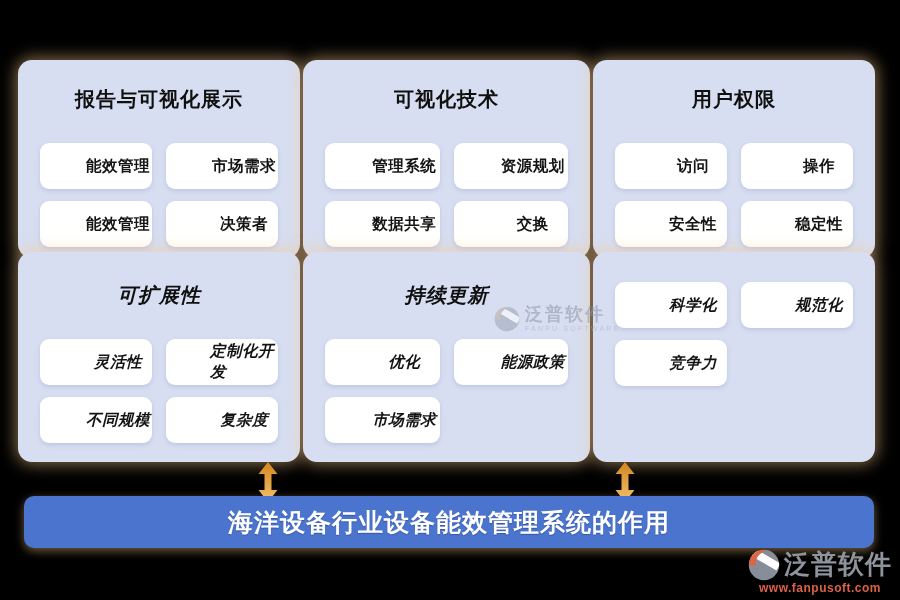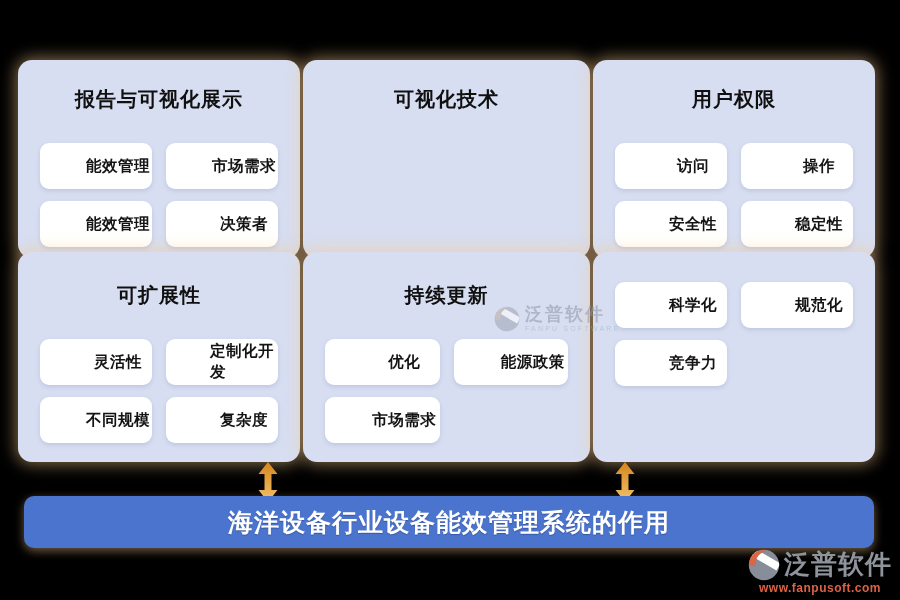--- a/index.html
+++ b/index.html
@@ -12,21 +12,21 @@
   
   .grid{
     position:absolute;left:18px;top:60px;width:857px;
     display:grid;grid-template-columns:282px 287px 282px;
     grid-template-rows:198px 204px;column-gap:3px;row-gap:0;
   }
   .card{
     background:#d7def1;border-radius:14px;position:relative;
     box-shadow:0 0 16px 2px rgba(245,199,138,.55);
   }
-  .card.r2{margin-top:-6px;height:calc(100% + 6px);}
+  .card.r2{margin-top:-6px;height:calc(100% + 6px);font-style:italic;}
   .card-title{
     margin-top:26px;text-align:center;font-size:20px;font-weight:bold;
     color:#101010;letter-spacing:1px;
   }
   .card.r2 .card-title{margin-top:30px;}
   .btns{
     display:grid;grid-template-columns:1fr 1fr;gap:12px 14px;
     margin:30px 22px 0 22px;
   }
   .btn{
@@ -85,20 +85,26 @@
       <div class="btns">
         <div class="btn">能效管理</div>
         <div class="btn">市场需求</div>
         <div class="btn">能效管理</div>
         <div class="btn">决策者</div>
       </div>
     </div>
 
     <div class="card">
       <div class="card-title">可视化技术</div>
+      <div class="btns">
+        <div class="btn">管理系统</div>
+        <div class="btn">资源规划</div>
+        <div class="btn">数据共享</div>
+        <div class="btn">交换</div>
+      </div>
     </div>
 
     <div class="card">
       <div class="card-title">用户权限</div>
       <div class="btns">
         <div class="btn">访问</div>
         <div class="btn">操作</div>
         <div class="btn">安全性</div>
         <div class="btn">稳定性</div>
       </div>

